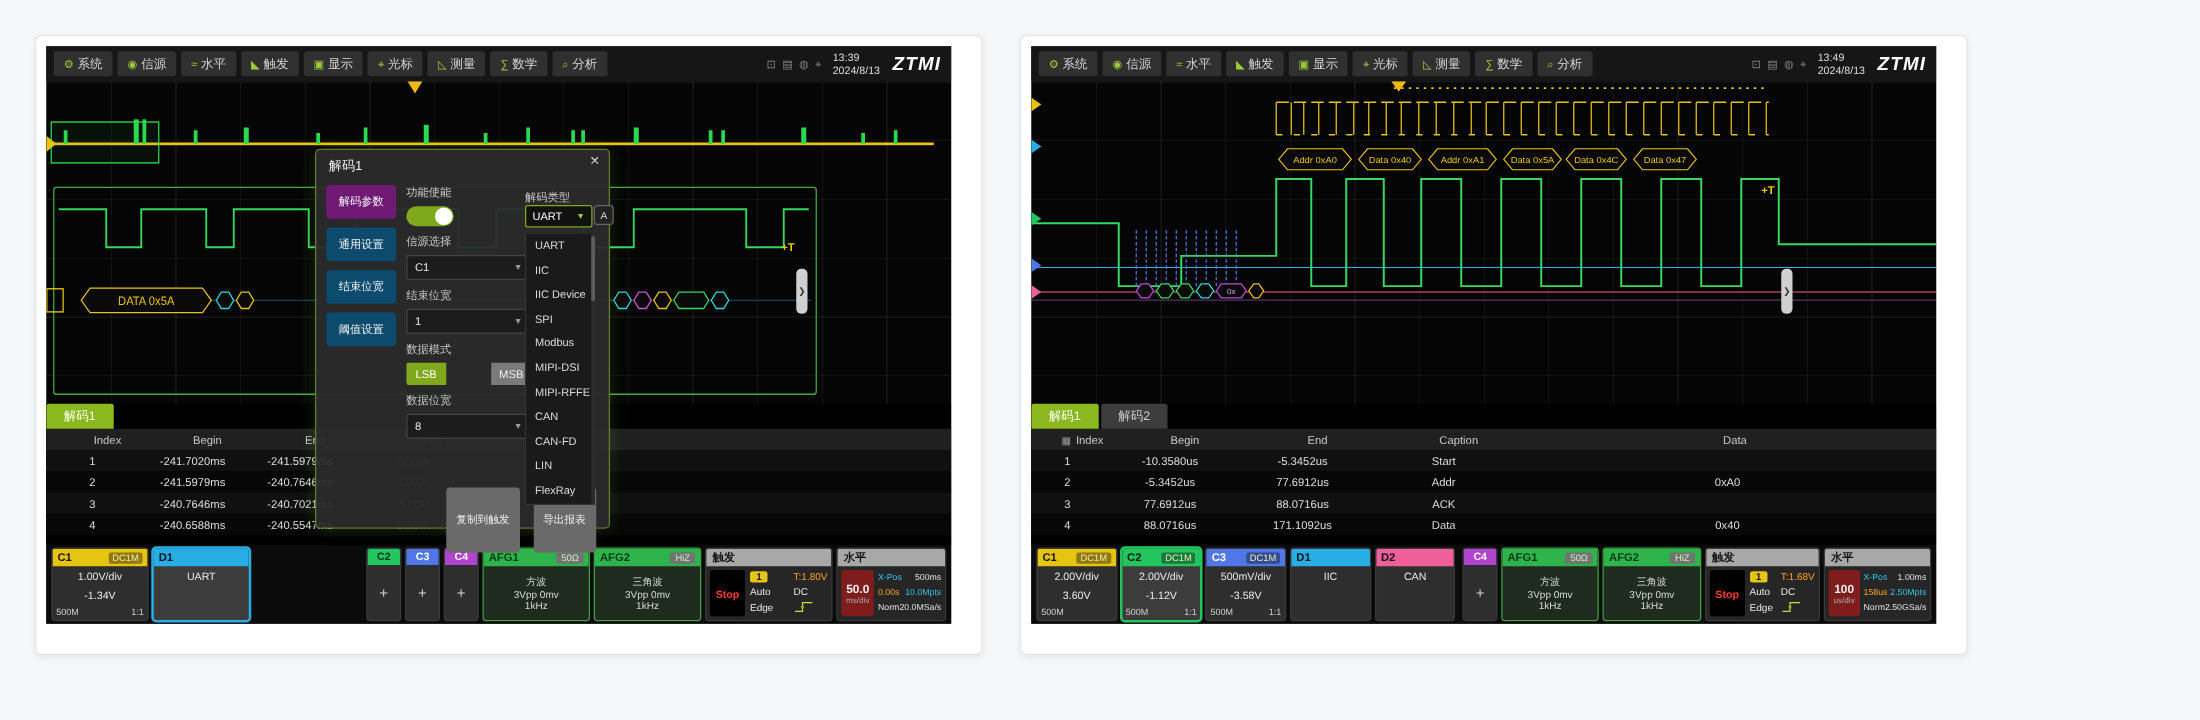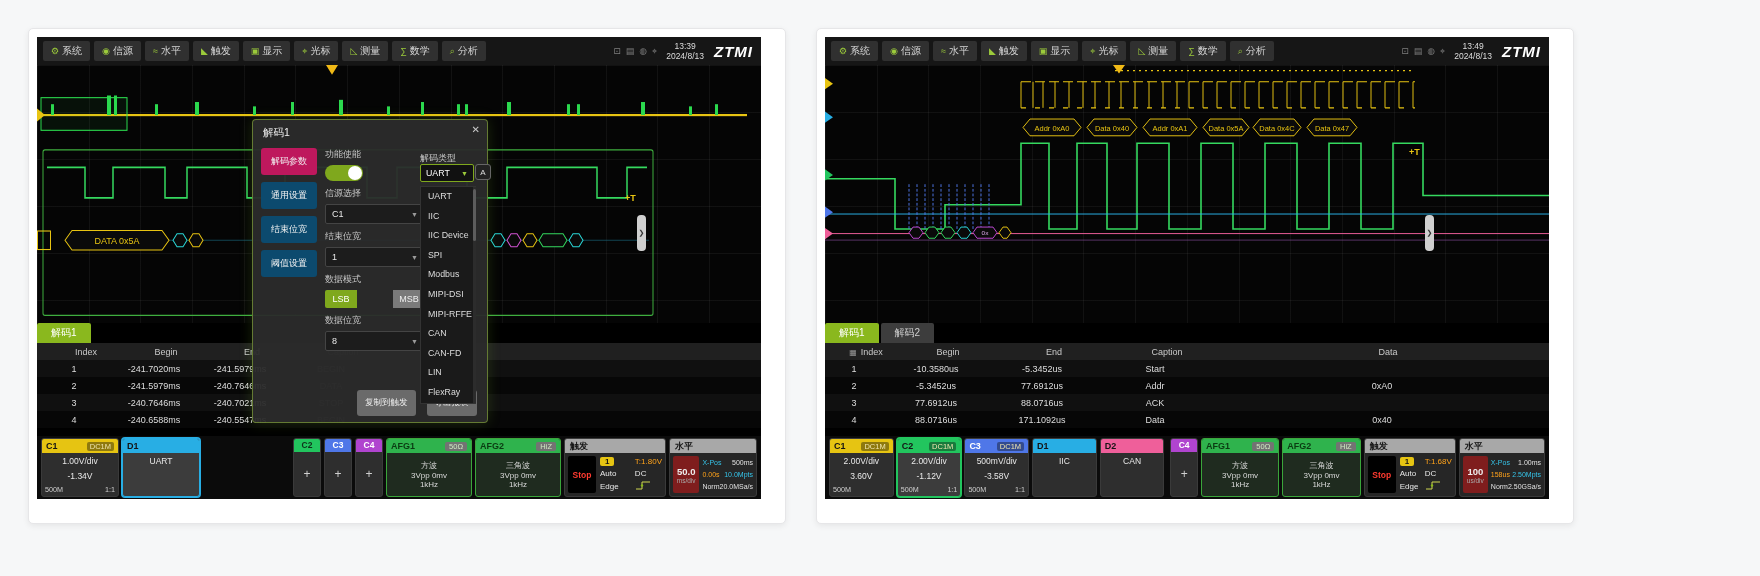--- a/index.html
+++ b/index.html
@@ -12,21 +12,21 @@
 
   
   .menubar{flex:0 0 28px;background:#161616;display:flex;align-items:center;padding:0 6px;}
   .mrow{display:flex;gap:4px;}
   .mbtn{height:20px;background:#303030;border-radius:2px;color:#d6d6d6;font-size:10px;display:flex;
     align-items:center;gap:3px;padding:0 8px;white-space:nowrap;}
   .mbtn .ic{color:#9ccb3b;font-size:9px;}
   .mspacer{flex:1}
   .sicons{display:flex;gap:5px;margin-right:9px;}
   .sic{color:#7d7d7d;font-size:9px;}
-  .clock{color:#ddd;font-size:8.5px;text-align:center;line-height:1.2;margin-right:10px;}
+  .clock{color:#ddd;font-size:8.5px;text-align:left;line-height:1.2;margin-right:10px;}
   .logo{color:#fff;font-weight:bold;font-style:italic;font-size:15px;letter-spacing:1px;margin-right:2px;}
 
   
   .wave{flex:1;position:relative;background-image:
     repeating-linear-gradient(to right, rgba(255,255,255,.05) 0 1px, transparent 1px 51.7px),
     repeating-linear-gradient(to bottom, rgba(255,255,255,.05) 0 1px, transparent 1px 47px);}
   .wave svg{position:absolute;inset:0;width:100%;height:100%;}
   .plusT{position:absolute;color:#e8c412;font-size:9px;font-weight:bold;}
   #panel-left .plusT{left:588px;top:128px;}
   #panel-right .plusT{left:584px;top:82px;}
@@ -97,21 +97,21 @@
   .hr{display:flex;justify-content:space-between;font-size:7px;color:#e0e0e0;white-space:nowrap;}
   .cy{color:#35c3e8}.or{color:#ffa21a}
 
   
   .dialog{position:absolute;left:215px;top:82px;width:234px;height:302px;background:rgba(43,43,43,.95);
     border:1px solid rgba(150,190,60,.55);border-radius:4px;z-index:8;box-shadow:0 0 14px rgba(130,200,40,.18);}
   .dlg-title{position:absolute;left:10px;top:6px;font-size:10.5px;color:#f0f0f0;}
   .dlg-close{position:absolute;right:7px;top:4px;color:#c9c9c9;font-size:10px;}
   .dlg-tabs{position:absolute;left:8px;top:28px;width:56px;display:flex;flex-direction:column;gap:7px;}
   .dtabbtn{height:27px;background:#0c4a6e;border-radius:3px;color:#f2f2f2;font-size:9px;display:flex;align-items:center;justify-content:center;}
-  .dtabbtn.sel{background:#be185d;}
+  .dtabbtn.sel{background:#701a75;}
   .dlg-main{position:absolute;left:72px;top:26px;width:100px;display:flex;flex-direction:column;}
   .dlabel{font-size:9px;color:#c8c8c8;margin:6px 0 4px;}
   .toggle{width:38px;height:16px;background:#7fa81d;border-radius:8px;position:relative;}
   .toggle .knob{position:absolute;right:1px;top:1px;width:14px;height:14px;border-radius:50%;background:#fff;}
   .combo{height:18px;background:#1c1c1c;border:1px solid #444;border-radius:2px;color:#e8e8e8;font-size:9px;
     display:flex;align-items:center;justify-content:space-between;padding:0 6px;}
   .caret{color:#9a9a9a;font-size:7px;}
   .seg{display:flex;height:18px;border-radius:2px;overflow:hidden;gap:36px;}
   .seg div{flex:1;display:flex;align-items:center;justify-content:center;font-size:9px;}
   .seg .lsb{background:#7fa81d;color:#fff;}
@@ -122,21 +122,21 @@
   .dlg-typecombo .caret{color:#9ccb3b;}
   .kbd{position:absolute;left:222px;top:44px;width:14px;height:14px;border:1px solid #666;border-radius:3px;
     color:#ddd;font-size:8px;display:flex;align-items:center;justify-content:center;background:#222;}
   .dlist{position:absolute;left:167px;top:66px;width:54px;height:216px;background:#1a1a1a;border:1px solid #333;z-index:3;}
   .opt{height:19.6px;line-height:19.6px;padding-left:7px;font-size:8.8px;color:#ddd;position:relative;white-space:nowrap;}
   .opt:first-child{background:#2e2e2e;color:#fff;}
   .opt:first-child::after{content:attr(data-check);color:#8ab81e;position:absolute;right:4px;font-size:8px;}
   .dscroll{position:absolute;right:-1px;top:0;width:3px;height:100%;background:#2c2c2c;}
   .dthumb{position:absolute;top:2px;width:3px;height:52px;background:#5c5c5c;border-radius:2px;}
   .dlg-btns{position:absolute;left:104px;top:270px;display:flex;gap:11px;z-index:2;}
-  .dbtn{background:#6a6a6a;border-radius:3px;color:#f0f0f0;font-size:8.5px;padding:7px 8px;white-space:nowrap;}
+  .dbtn{background:#6a6a6a;border-radius:3px;color:#f0f0f0;font-size:8.5px;padding:20px 8px;white-space:nowrap;}
 </style>
 </head>
 <body>
 
 <div class="panel" id="panel-left">
  <div class="scope">
 
   <div class="menubar">
     <div class="mrow">
 

